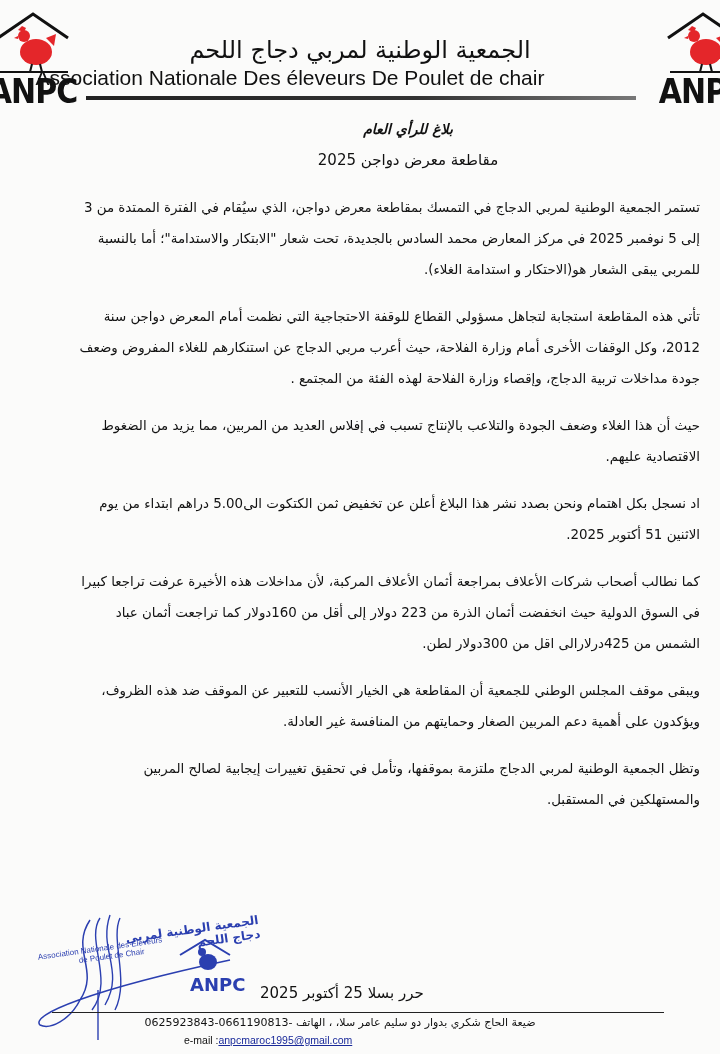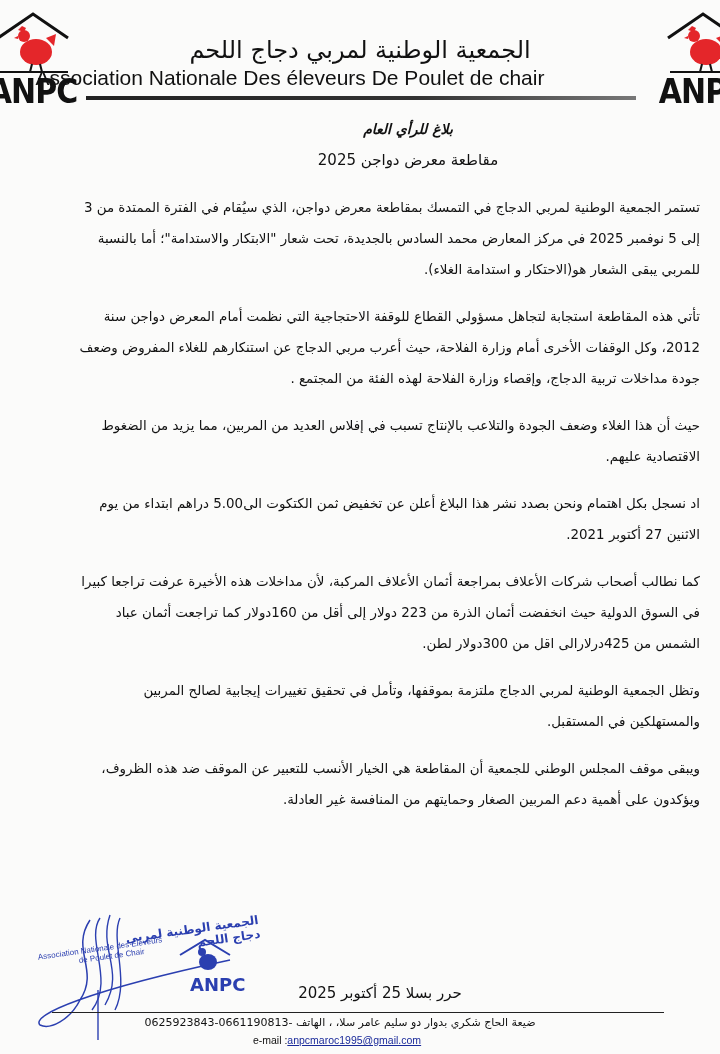--- a/index.html
+++ b/index.html
@@ -14,24 +14,24 @@
   .header-rule{position:absolute;top:96px;left:86px;width:550px;height:4px;background:linear-gradient(90deg,#222 0%,#333 60%,#777 100%);}
   .doc{position:absolute;top:114px;left:60px;width:656px;direction:rtl;text-align:right;font-family:"DejaVu Sans",sans-serif;font-size:13.4px;line-height:31px;}
   .title1{text-align:center;font-weight:bold;font-style:italic;font-size:14px;margin-right:-40px;}
   .title2{text-align:center;font-size:15px;margin-right:-40px;}
   .doc p{margin:16px;}
   .stamp{position:absolute;top:910px;left:30px;width:230px;height:120px;color:#2b3fb0;}
   .stamp .ar{position:absolute;top:14px;left:70px;font-size:12px;font-weight:bold;direction:rtl;transform:rotate(-8deg);}
   .stamp .fr{position:absolute;top:34px;left:8px;font-size:8px;font-family:"Liberation Sans",sans-serif;line-height:9px;transform:rotate(-8deg);}
   .stamp .brand{position:absolute;top:64px;left:160px;font-weight:bold;font-size:18px;}
   .stamp svg{position:absolute;left:0;top:0;}
-  .date{position:absolute;top:984px;left:260px;width:240px;text-align:center;direction:rtl;font-size:15px;}
+  .date{position:absolute;top:984px;left:260px;width:240px;text-align:left;direction:rtl;font-size:15px;}
   .footer-rule{position:absolute;top:1012px;left:52px;width:612px;height:1px;background:#222;}
   .footer-addr{position:absolute;top:1016px;left:100px;width:480px;text-align:center;direction:rtl;font-size:11px;}
-  .footer-mail{position:absolute;top:1034px;left:177px;width:320px;text-align:center;font-size:10.5px;font-family:"Liberation Sans",sans-serif;}
+  .footer-mail{position:absolute;top:1034px;left:184px;width:320px;font-size:10.5px;font-family:"Liberation Sans",sans-serif;}
   .footer-mail a{color:#1a2a9a;text-decoration:underline;}
 </style>
 </head>
 <body>
 
 <div class="logo logo-left">
   <svg width="90" height="70" viewBox="0 0 90 70">
     <polyline points="10,30 45,6 80,30" fill="none" stroke="#111" stroke-width="3"></polyline>
     <g fill="#e4262a">
       <ellipse cx="48" cy="44" rx="16" ry="13"></ellipse>
@@ -67,24 +67,24 @@
 <div class="header-ar">الجمعية الوطنية لمربي دجاج اللحم</div>
 <div class="header-fr">Association Nationale Des éleveurs De Poulet de chair</div>
 <div class="header-rule"></div>
 
 <div class="doc">
   <div class="title1">بلاغ للرأي العام</div>
   <div class="title2">مقاطعة معرض دواجن 2025</div>
   <p>تستمر الجمعية الوطنية لمربي الدجاج في التمسك بمقاطعة معرض دواجن، الذي سيُقام في الفترة الممتدة من 3 إلى 5 نوفمبر 2025 في مركز المعارض محمد السادس بالجديدة، تحت شعار "الابتكار والاستدامة"؛ أما بالنسبة للمربي يبقى الشعار هو(الاحتكار و استدامة الغلاء).</p>
   <p>تأتي هذه المقاطعة استجابة لتجاهل مسؤولي القطاع للوقفة الاحتجاجية التي نظمت أمام المعرض دواجن سنة 2012، وكل الوقفات الأخرى أمام وزارة الفلاحة، حيث أعرب مربي الدجاج عن استنكارهم للغلاء المفروض وضعف جودة مداخلات تربية الدجاج، وإقصاء وزارة الفلاحة لهذه الفئة من المجتمع .</p>
   <p>حيث أن هذا الغلاء وضعف الجودة والتلاعب بالإنتاج تسبب في إفلاس العديد من المربين، مما يزيد من الضغوط الاقتصادية عليهم.</p>
-  <p>اد نسجل بكل اهتمام ونحن بصدد نشر هذا البلاغ أعلن عن تخفيض ثمن الكتكوت الى5.00 دراهم ابتداء من يوم الاثنين 27 أكتوبر 2021.</p>
+  <p>اد نسجل بكل اهتمام ونحن بصدد نشر هذا البلاغ أعلن عن تخفيض ثمن الكتكوت الى5.00 دراهم ابتداء من يوم الاثنين 51 أكتوبر 2025.</p>
   <p>كما نطالب أصحاب شركات الأعلاف بمراجعة أثمان الأعلاف المركبة، لأن مداخلات هذه الأخيرة عرفت تراجعا كبيرا في السوق الدولية حيث انخفضت أثمان الذرة من 223 دولار إلى أقل من 160دولار كما تراجعت أثمان عباد الشمس من 425درلارالى اقل من 300دولار لطن.</p>
+  <p>ويبقى موقف المجلس الوطني للجمعية أن المقاطعة هي الخيار الأنسب للتعبير عن الموقف ضد هذه الظروف، ويؤكدون على أهمية دعم المربين الصغار وحمايتهم من المنافسة غير العادلة.</p>
   <p>وتظل الجمعية الوطنية لمربي الدجاج ملتزمة بموقفها، وتأمل في تحقيق تغييرات إيجابية لصالح المربين والمستهلكين في المستقبل.</p>
-  <p>ويبقى موقف المجلس الوطني للجمعية أن المقاطعة هي الخيار الأنسب للتعبير عن الموقف ضد هذه الظروف، ويؤكدون على أهمية دعم المربين الصغار وحمايتهم من المنافسة غير العادلة.</p>
 </div>
 
 <div class="stamp">
   <svg width="230" height="130" viewBox="0 0 230 130">
     <path d="M60,10 C40,40 70,60 50,90 C40,110 20,120 10,115 C0,105 60,80 200,50" fill="none" stroke="#2b3fb0" stroke-width="1.5"></path>
     <path d="M70,8 C55,30 85,70 62,100 M80,5 C68,40 95,60 75,95 M90,8 C80,30 100,70 85,100" fill="none" stroke="#2b3fb0" stroke-width="1.4"></path>
     <line x1="68" y1="80" x2="68" y2="135" stroke="#2b3fb0" stroke-width="1.4"></line>
     <polyline points="150,45 175,30 200,45" fill="none" stroke="#2b3fb0" stroke-width="2"></polyline>
     <ellipse cx="178" cy="52" rx="9" ry="8" fill="#2b3fb0"></ellipse>
     <circle cx="172" cy="42" r="4" fill="#2b3fb0"></circle>

